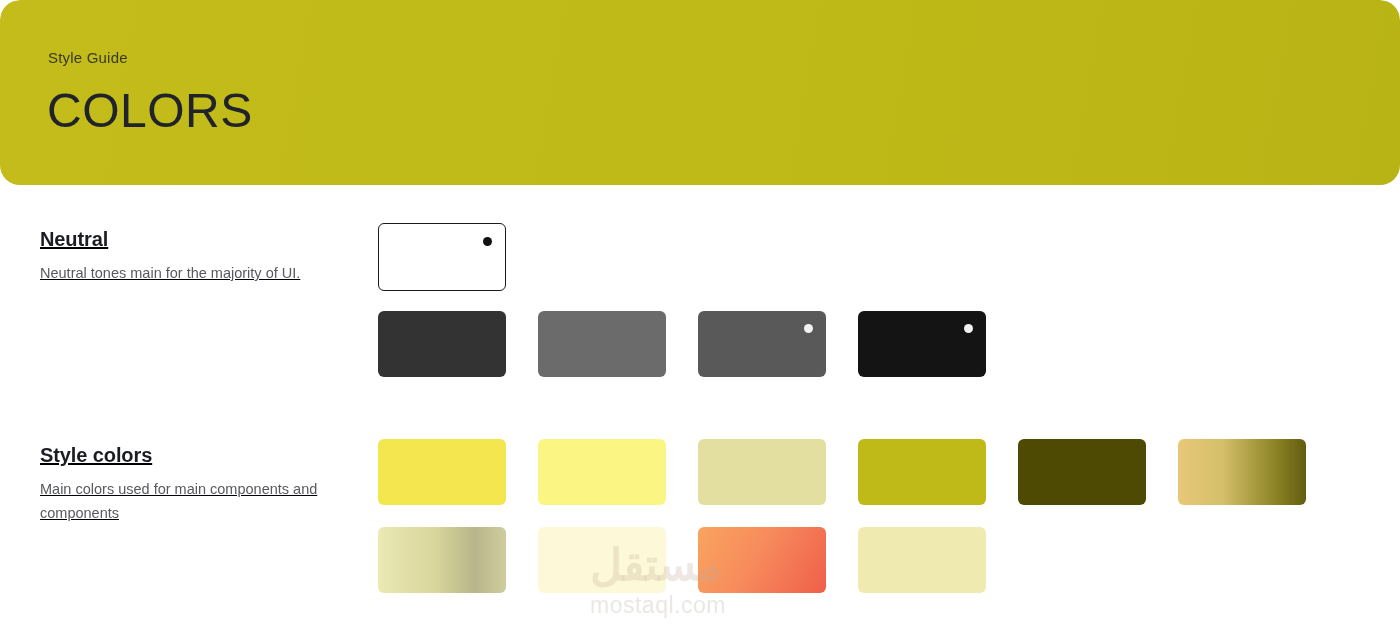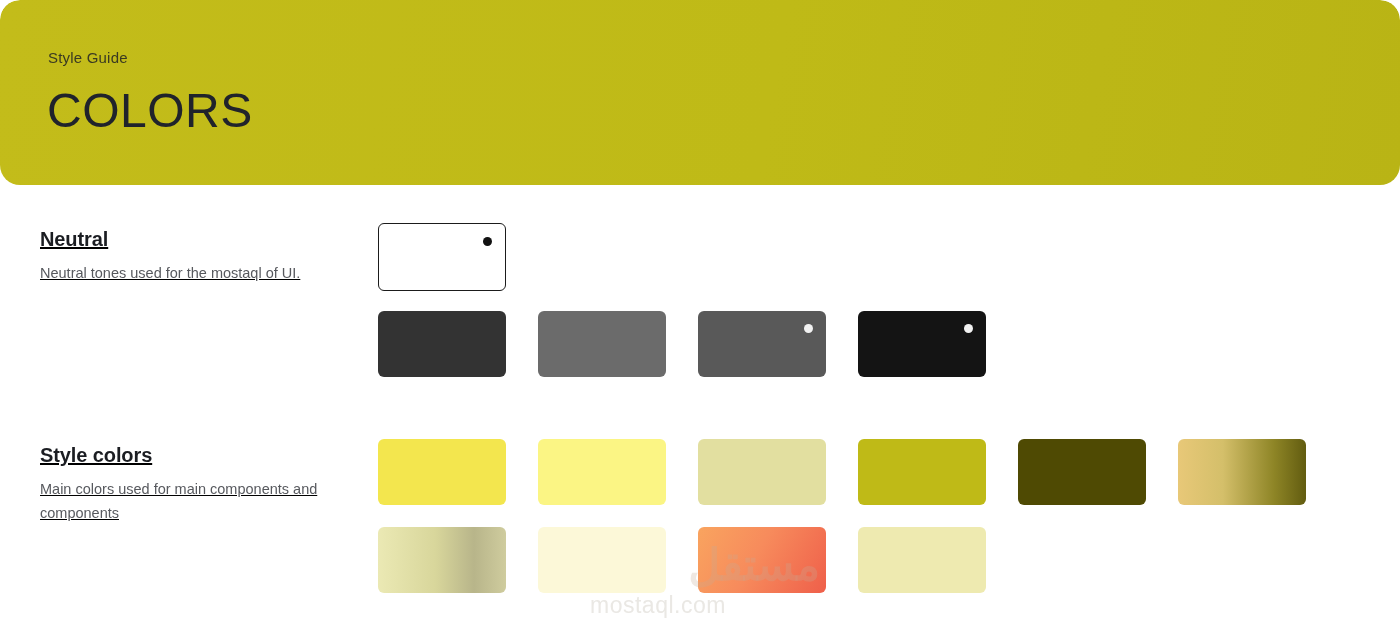--- a/index.html
+++ b/index.html
@@ -86,21 +86,21 @@
     left: 590px;
     top: 540px;
     width: 230px;
     height: 80px;
     pointer-events: none;
     opacity: 0.5;
   }
   .wm-arabic {
     font-size: 44px;
     color: rgba(196, 170, 150, 0.55);
-    text-align: right;
+    text-align: left;
     line-height: 50px;
     direction: rtl;
     font-weight: bold;
   }
   .wm-domain {
     font-size: 23px;
     color: rgba(205, 200, 190, 0.85);
     letter-spacing: 0.5px;
     margin-top: 2px;
   }
@@ -108,21 +108,21 @@
 </head>
 <body>
 
 <div class="header">
   <div class="header-eyebrow">Style Guide</div>
   <div class="header-title">COLORS</div>
 </div>
 
 <div class="section-label" style="left:40px; top:228px;">
   <div class="section-title">Neutral</div>
-  <div class="section-desc">Neutral tones used for the mostaql of UI.</div>
+  <div class="section-desc">Neutral tones main for the majority of UI.</div>
 </div>
 
 <div class="swatch-row" id="row-neutral-0" style="left:378px; top:223px;">
     <div class="swatch outlined" style="background: rgb(255, 255, 255);">
       <span class="dot dark"></span>
     </div>
   </div>
 <div class="swatch-row" id="row-neutral-1" style="left:378px; top:311px;">
     <div class="swatch" style="background: rgb(51, 51, 51);"></div>
     <div class="swatch" style="background: rgb(107, 107, 107);"></div>

